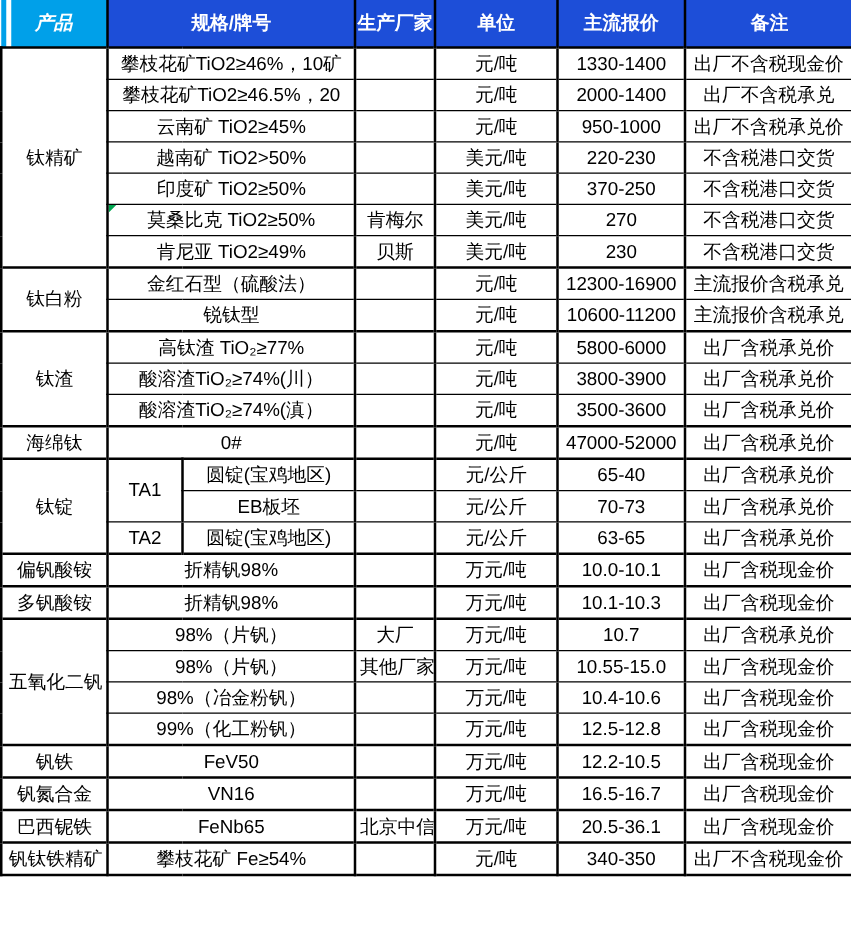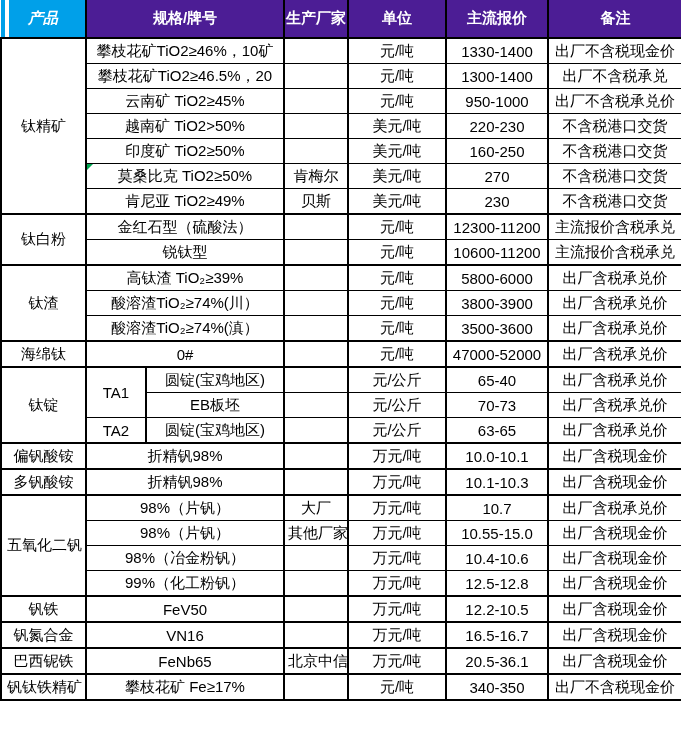--- a/index.html
+++ b/index.html
@@ -6,21 +6,21 @@
   body {
     width:681px; height:745px; overflow:hidden;
     font-family:"Liberation Sans","DejaVu Sans",sans-serif;
     color:#000;
   }
   table.price-table {
     border-collapse:collapse; table-layout:fixed;
     width:681px;
   }
   .price-table th {
-    background:#4c1d95; color:#ffffff; font-weight:bold;
+    background:#1d4ed8; color:#ffffff; font-weight:bold;
     font-size:15px; height:37px; padding:0;
     border:0; border-left:2px solid #000; text-align:center;
     vertical-align:middle;
   }
   .price-table th:first-child {
     border-left:0;
     background:linear-gradient(90deg,#00A0E9 0,#00A0E9 4px,#ffffff 4px,#ffffff 8px,#00A0E9 8px);
     font-style:italic;
   }
   .price-table td {
@@ -71,42 +71,42 @@
       <td class="spec" colspan="2">攀枝花矿TiO2≥46%，10矿</td>
       <td class="maker"></td>
       <td class="unit">元/吨</td>
       <td class="price">1330-1400</td>
       <td class="note">出厂不含税现金价</td>
     </tr>
     <tr>
       <td class="spec" colspan="2">攀枝花矿TiO2≥46.5%，20</td>
       <td class="maker"></td>
       <td class="unit">元/吨</td>
-      <td class="price">1300-1400</td>
+      <td class="price">2000-1400</td>
       <td class="note">出厂不含税承兑</td>
     </tr>
     <tr>
       <td class="spec" colspan="2">云南矿 TiO2≥45%</td>
       <td class="maker"></td>
       <td class="unit">元/吨</td>
       <td class="price">950-1000</td>
       <td class="note">出厂不含税承兑价</td>
     </tr>
     <tr>
       <td class="spec" colspan="2">越南矿 TiO2&gt;50%</td>
       <td class="maker"></td>
       <td class="unit">美元/吨</td>
       <td class="price">220-230</td>
       <td class="note">不含税港口交货</td>
     </tr>
     <tr>
       <td class="spec" colspan="2">印度矿 TiO2≥50%</td>
       <td class="maker"></td>
       <td class="unit">美元/吨</td>
-      <td class="price">160-250</td>
+      <td class="price">370-250</td>
       <td class="note">不含税港口交货</td>
     </tr>
     <tr>
       <td class="spec rel" colspan="2">
         <span class="comment-marker"></span><span>莫桑比克 TiO2≥50%</span>
       </td>
       <td class="maker">肯梅尔</td>
       <td class="unit">美元/吨</td>
       <td class="price">270</td>
       <td class="note">不含税港口交货</td>
@@ -117,34 +117,34 @@
       <td class="unit">美元/吨</td>
       <td class="price">230</td>
       <td class="note">不含税港口交货</td>
     </tr>
 
     <tr class="grp">
       <td class="product" rowspan="2">钛白粉</td>
       <td class="spec" colspan="2">金红石型（硫酸法）</td>
       <td class="maker"></td>
       <td class="unit">元/吨</td>
-      <td class="price">12300-11200</td>
+      <td class="price">12300-16900</td>
       <td class="note">主流报价含税承兑</td>
     </tr>
     <tr>
       <td class="spec" colspan="2">锐钛型</td>
       <td class="maker"></td>
       <td class="unit">元/吨</td>
       <td class="price">10600-11200</td>
       <td class="note">主流报价含税承兑</td>
     </tr>
 
     <tr class="grp">
       <td class="product" rowspan="3">钛渣</td>
-      <td class="spec" colspan="2">高钛渣 TiO₂≥39%</td>
+      <td class="spec" colspan="2">高钛渣 TiO₂≥77%</td>
       <td class="maker"></td>
       <td class="unit">元/吨</td>
       <td class="price">5800-6000</td>
       <td class="note">出厂含税承兑价</td>
     </tr>
     <tr>
       <td class="spec" colspan="2">酸溶渣TiO₂≥74%(川）</td>
       <td class="maker"></td>
       <td class="unit">元/吨</td>
       <td class="price">3800-3900</td>
@@ -262,20 +262,20 @@
       <td class="product">巴西铌铁</td>
       <td class="spec" colspan="2">FeNb65</td>
       <td class="maker">北京中信</td>
       <td class="unit">万元/吨</td>
       <td class="price">20.5-36.1</td>
       <td class="note">出厂含税现金价</td>
     </tr>
 
     <tr class="grp">
       <td class="product">钒钛铁精矿</td>
-      <td class="spec" colspan="2">攀枝花矿 Fe≥17%</td>
+      <td class="spec" colspan="2">攀枝花矿 Fe≥54%</td>
       <td class="maker"></td>
       <td class="unit">元/吨</td>
       <td class="price">340-350</td>
       <td class="note">出厂不含税现金价</td>
     </tr>
   </tbody>
 </table>
 
 </body></html>

